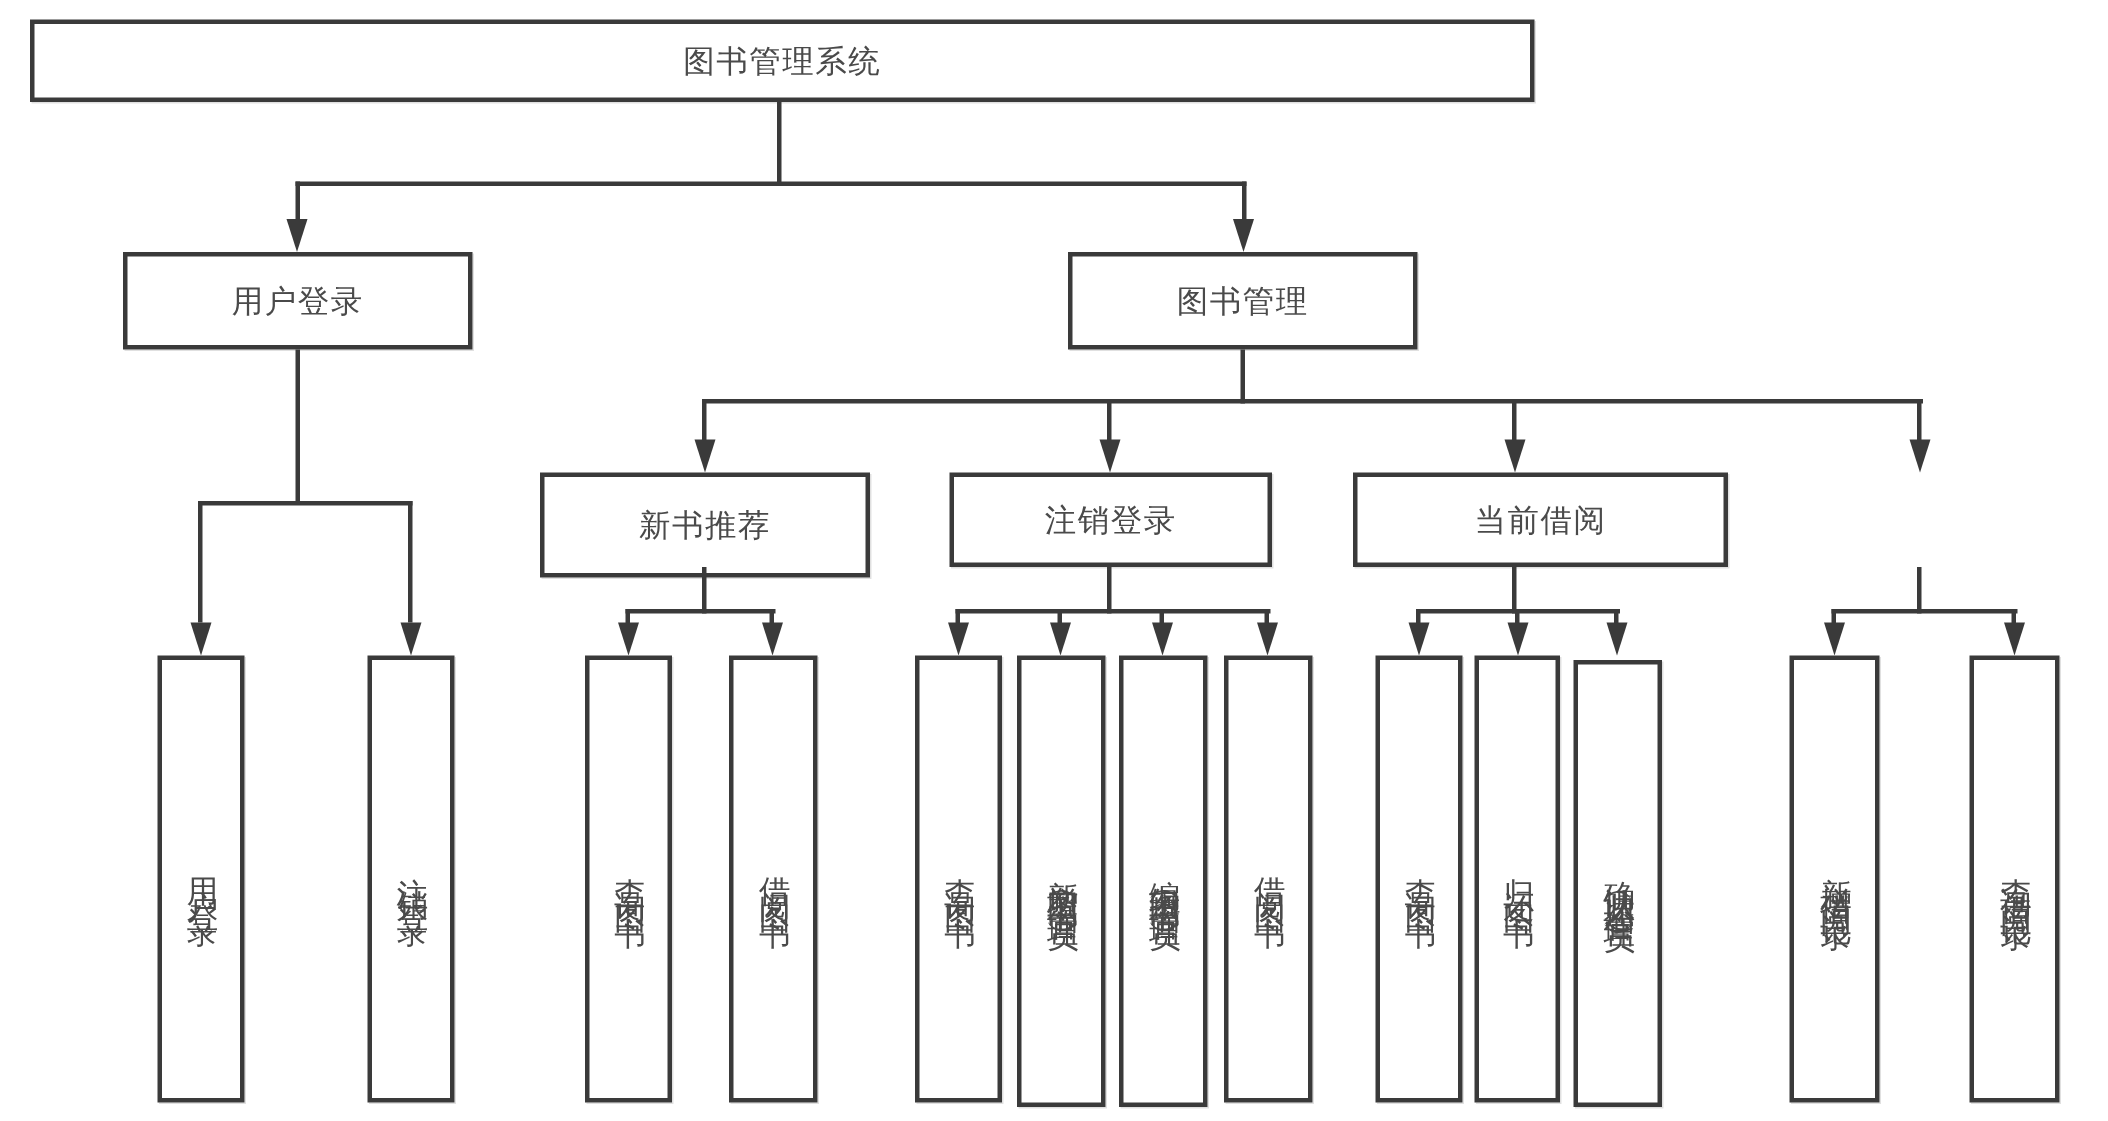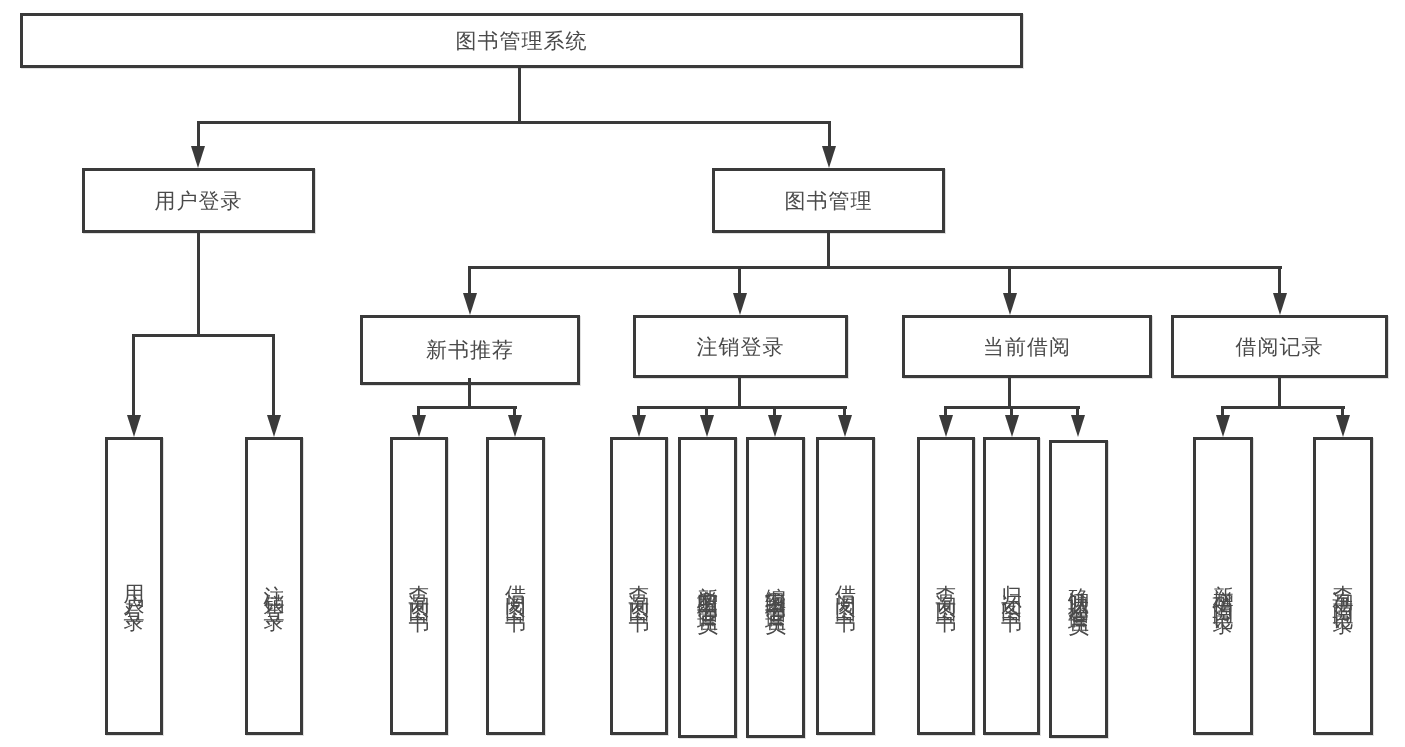--- a/index.html
+++ b/index.html
@@ -99,23 +99,20 @@
 
   <div class="box" style="left:360px; top:315px; width:220px; height:70px;">
     <span>新书推荐</span>
   </div>
   <div class="box" style="left:633px; top:315px; width:215px; height:63px;">
     <span>注销登录</span>
   </div>
   <div class="box" style="left:902px; top:315px; width:250px; height:63px;">
     <span>当前借阅</span>
   </div>
-  <div class="box" style="left:1171px; top:315px; width:217px; height:63px;">
-    <span>借阅记录</span>
-  </div>
 
   <div class="vl" style="left:468px; top:378px; height:31px;"></div>
   <div class="hl" style="left:417px; top:406px; width:100px;"></div>
   <div class="vl" style="left:417px; top:406px; height:11px;"></div>
   <div class="arr" style="left:412px; top:415px;"></div>
   <div class="vl" style="left:513px; top:406px; height:11px;"></div>
   <div class="arr" style="left:508px; top:415px;"></div>
 
   <div class="vl" style="left:738px; top:378px; height:31px;"></div>
   <div class="hl" style="left:637px; top:406px; width:210px;"></div>

